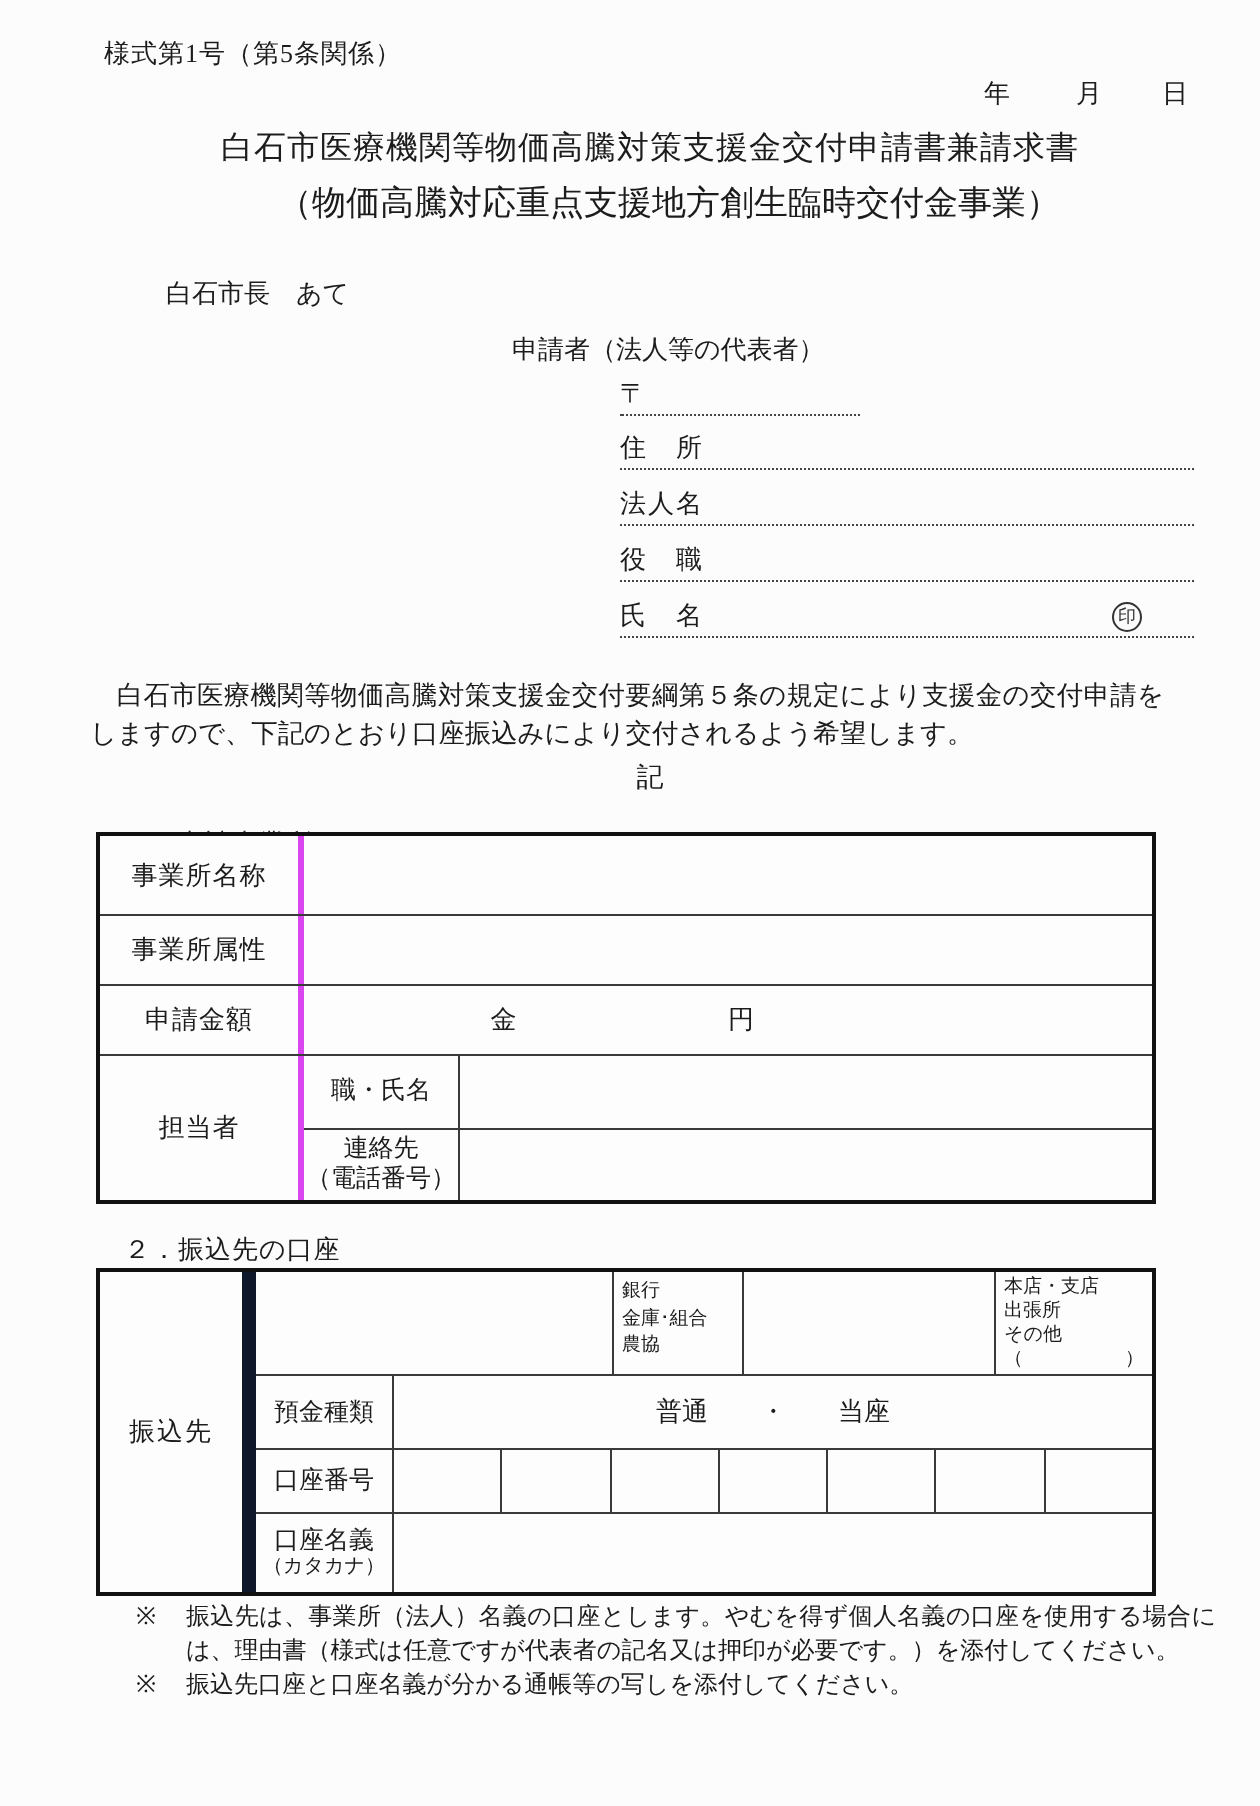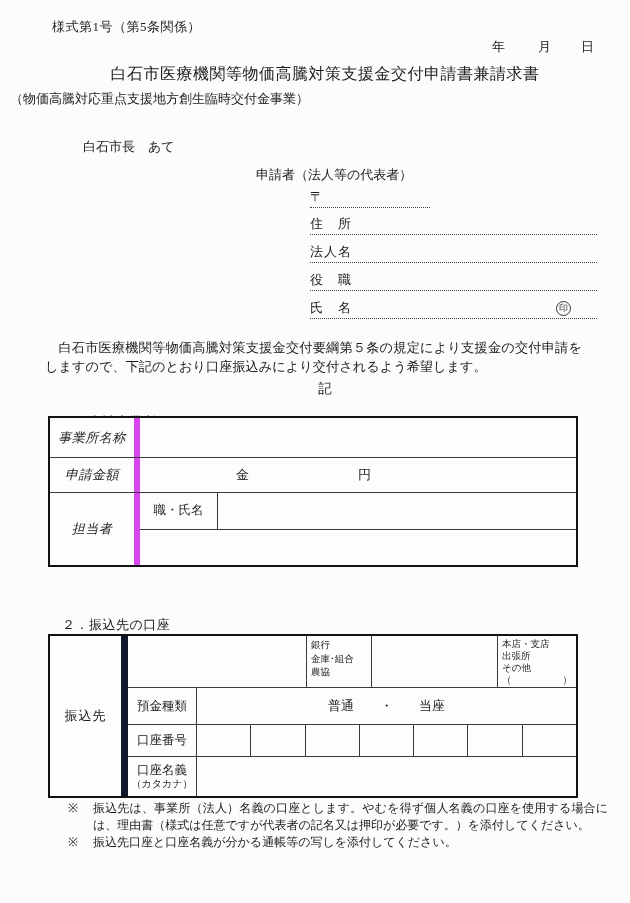--- a/index.html
+++ b/index.html
@@ -20,21 +20,21 @@
   .abs { position: absolute; }
 
   
   .form-number { left: 42px; top: 18px; font-size: 13px; letter-spacing: .5px; }
   .date-line { left: 0; top: 38px; width: 630px; height: 16px; font-size: 13px; }
   .date-line span { position: absolute; top: 0; }
   .date-year  { left: 482px; }
   .date-month { left: 528px; }
   .date-day   { left: 571px; }
   .doc-title { left: 0; top: 64px; width: 630px; text-align: center; font-size: 16px; letter-spacing: .5px; }
-  .doc-subtitle { left: 0; top: 90px; width: 520px; text-align: left; font-size: 13px; }
+  .doc-subtitle { left: 0; top: 90px; width: 520px; text-align: right; font-size: 17px; }
   .addressee { left: 73px; top: 138px; font-size: 13px; }
   .applicant-heading { left: 246px; top: 166px; font-size: 13px; }
 
   
   .field-row {
     position: absolute;
     left: 300px;
     height: 20px;
     width: 287px;
     border-bottom: 1px dotted #444;
@@ -77,23 +77,23 @@
   
   .table1 {
     left: 38px; top: 416px; width: 530px;
     border: 2px solid #111;
     display: flex; flex-direction: column;
     background: #fdfdfd;
   }
   .t1-row { display: flex; border-bottom: 1px solid #3a3a3a; }
   .t1-row:last-child { border-bottom: none; }
   .t1-label {
-    width: 90px; border-right: 6px solid #d946ef;
+    width: 102px; border-right: 3px solid #d946ef;
     display: flex; align-items: center; justify-content: center;
-    font-size: 13px; letter-spacing: .5px; font-style: italic;
+    font-size: 13px; letter-spacing: .5px;
   }
   .t1-value { flex: 1; position: relative; }
   .h40 { height: 40px; } .h35 { height: 35px; }
   .amount-kin { position: absolute; left: 22%; top: 50%; transform: translateY(-50%); font-size: 13px; }
   .amount-en  { position: absolute; left: 50%; top: 50%; transform: translateY(-50%); font-size: 13px; }
   .t1-double { display: flex; height: 72px; }
   .t1-double .t1-label { height: 100%; }
   .t1-sub { flex: 1; display: flex; flex-direction: column; }
   .t1-sub-row { display: flex; flex: 1; border-bottom: 1px solid #3a3a3a; }
   .t1-sub-row:last-child { border-bottom: none; }
@@ -194,34 +194,42 @@
   <div class="abs record-mark">記</div>
 
   <div class="abs section-heading sec1">１．申請事業所</div>
 
   <div class="abs table1">
     <div class="t1-row h40">
       <div class="t1-label">事業所名称</div>
       <div class="t1-value"></div>
     </div>
     <div class="t1-row h35">
+      <div class="t1-label">事業所属性</div>
+      <div class="t1-value"></div>
+    </div>
+    <div class="t1-row h35">
       <div class="t1-label">申請金額</div>
       <div class="t1-value">
         <span class="amount-kin">金</span>
         <span class="amount-en">円</span>
       </div>
     </div>
     <div class="t1-double">
       <div class="t1-label">担当者</div>
       <div class="t1-sub">
         <div class="t1-sub-row">
           <div class="t1-sub-label">職・氏名</div>
           <div class="t1-value"></div>
         </div>
         <div class="t1-sub-row">
+          <div class="t1-sub-label">
+            <span>連絡先</span>
+            <span>（電話番号）</span>
+          </div>
           <div class="t1-value"></div>
         </div>
       </div>
     </div>
   </div>
 
   <div class="abs section-heading sec2">２．振込先の口座</div>
 
   <div class="abs table2">
     <div class="t2-payee">振込先</div>

